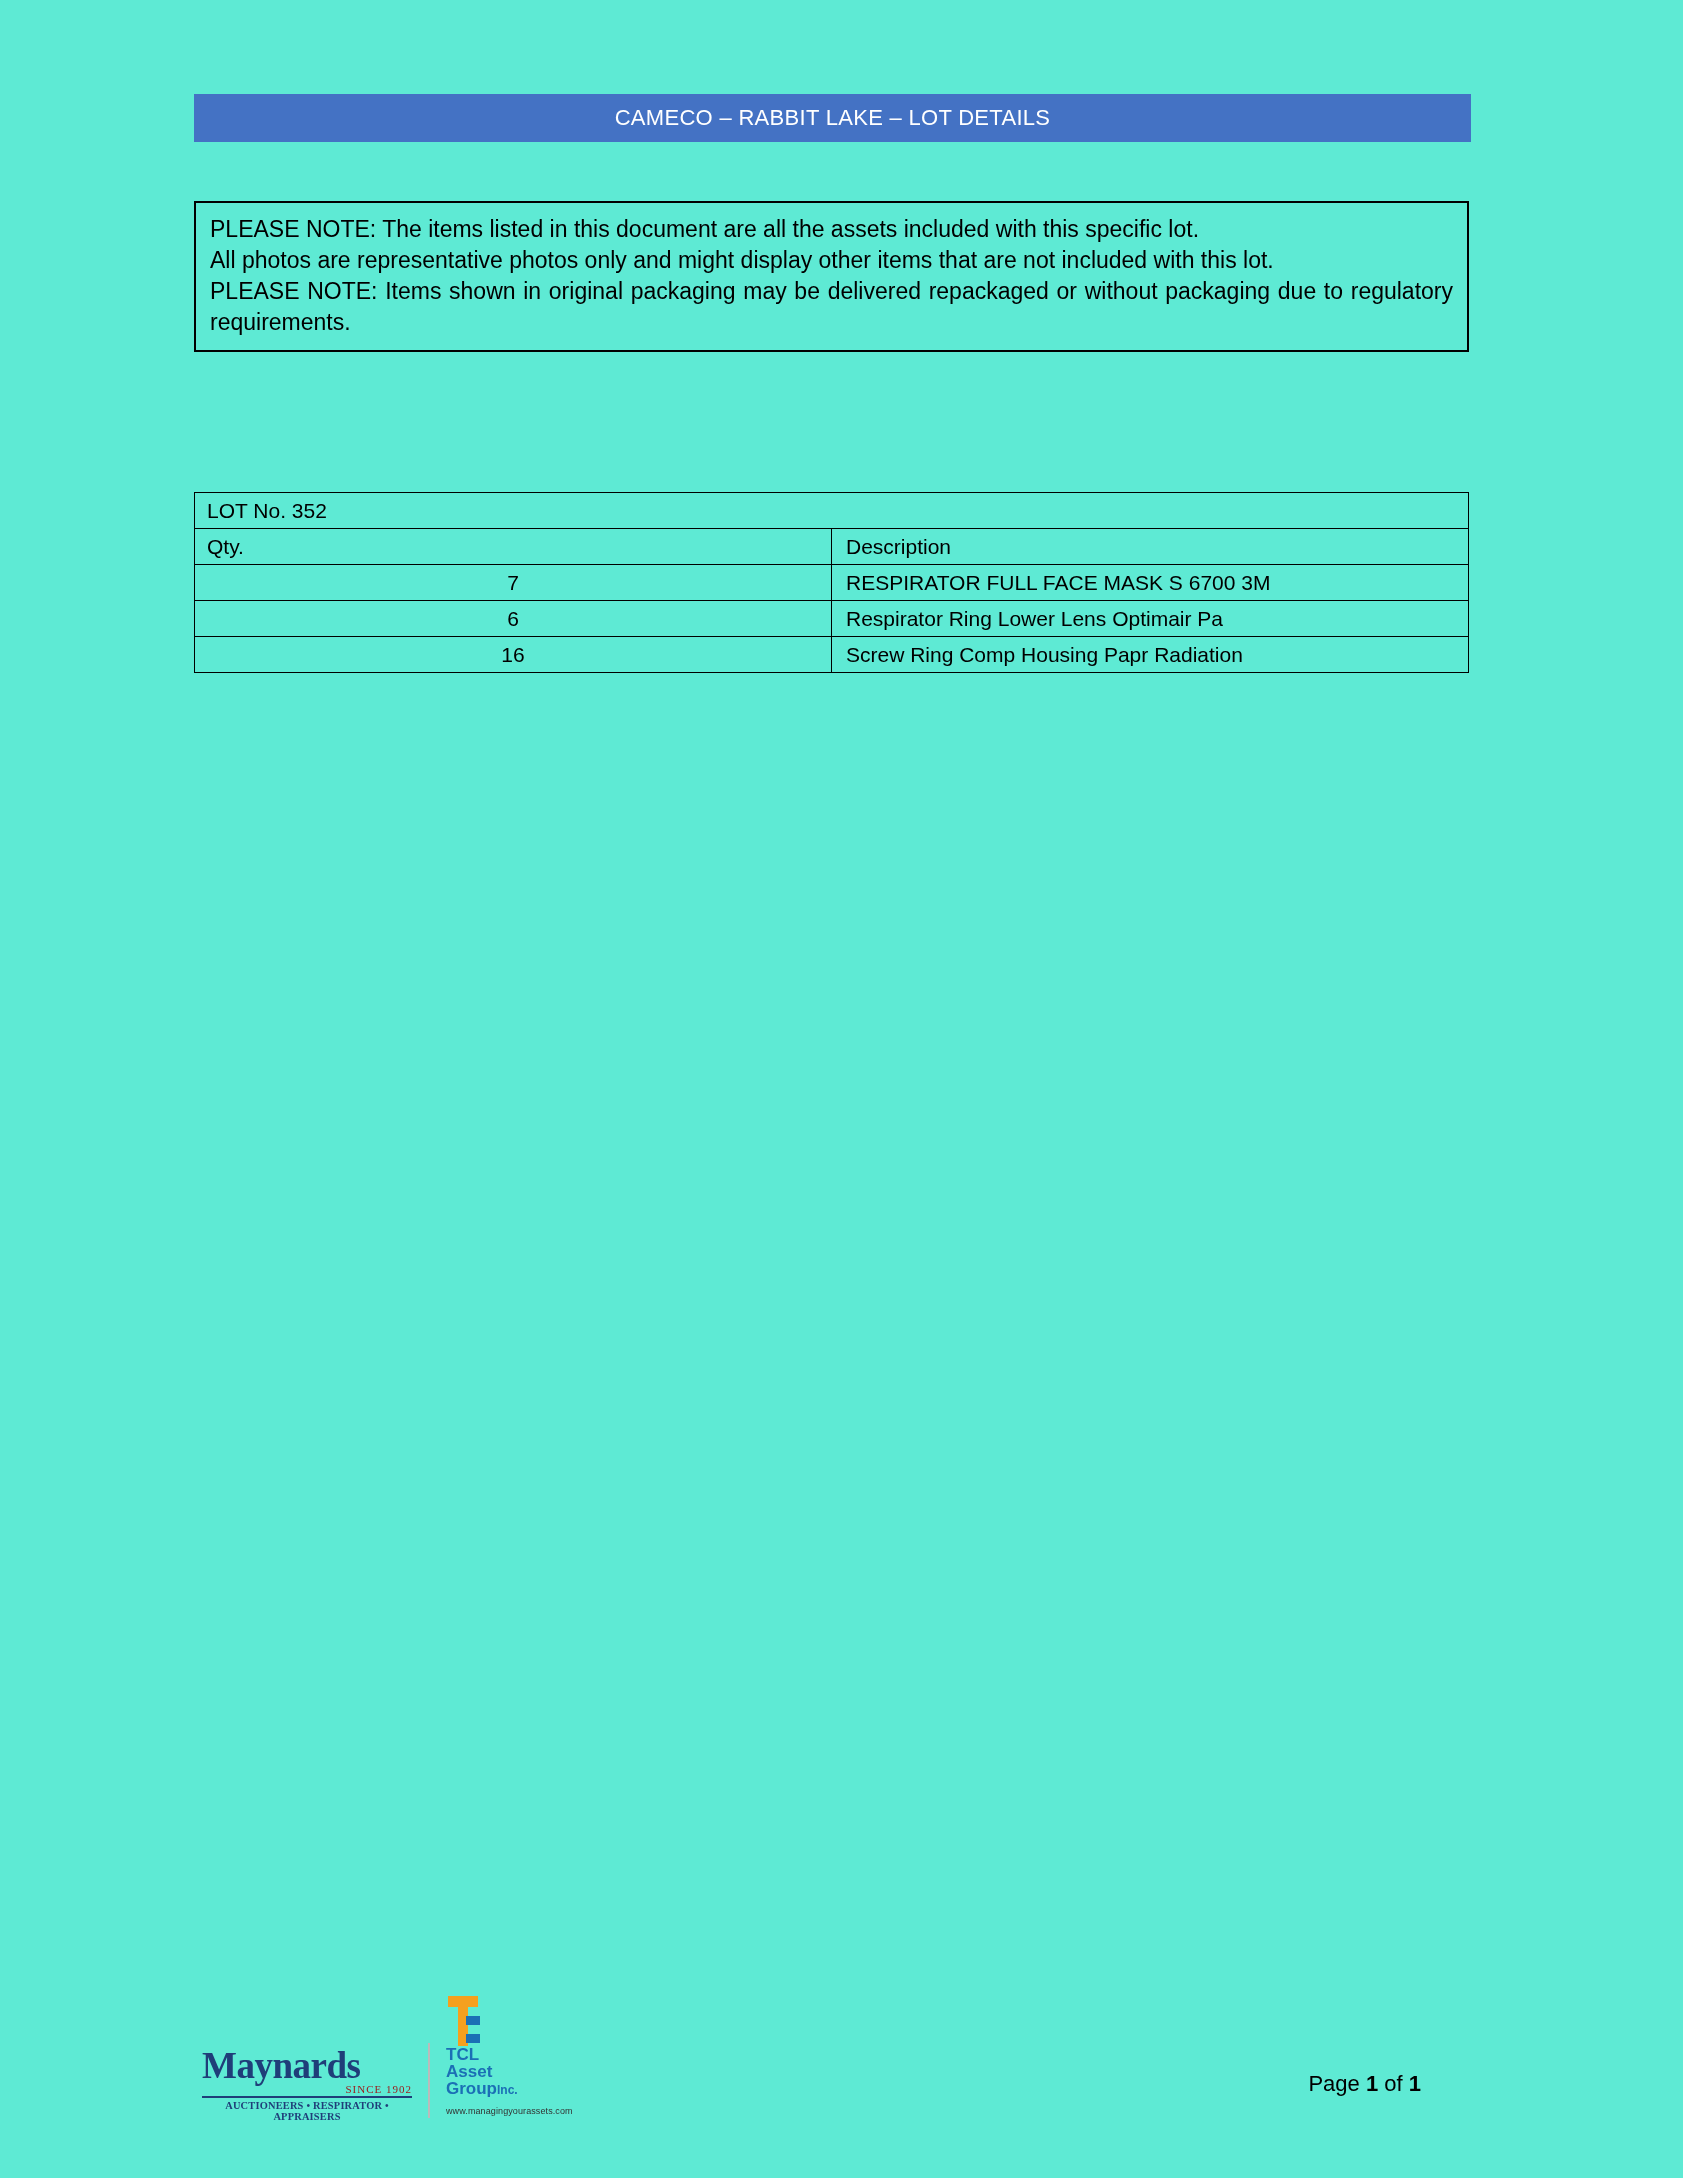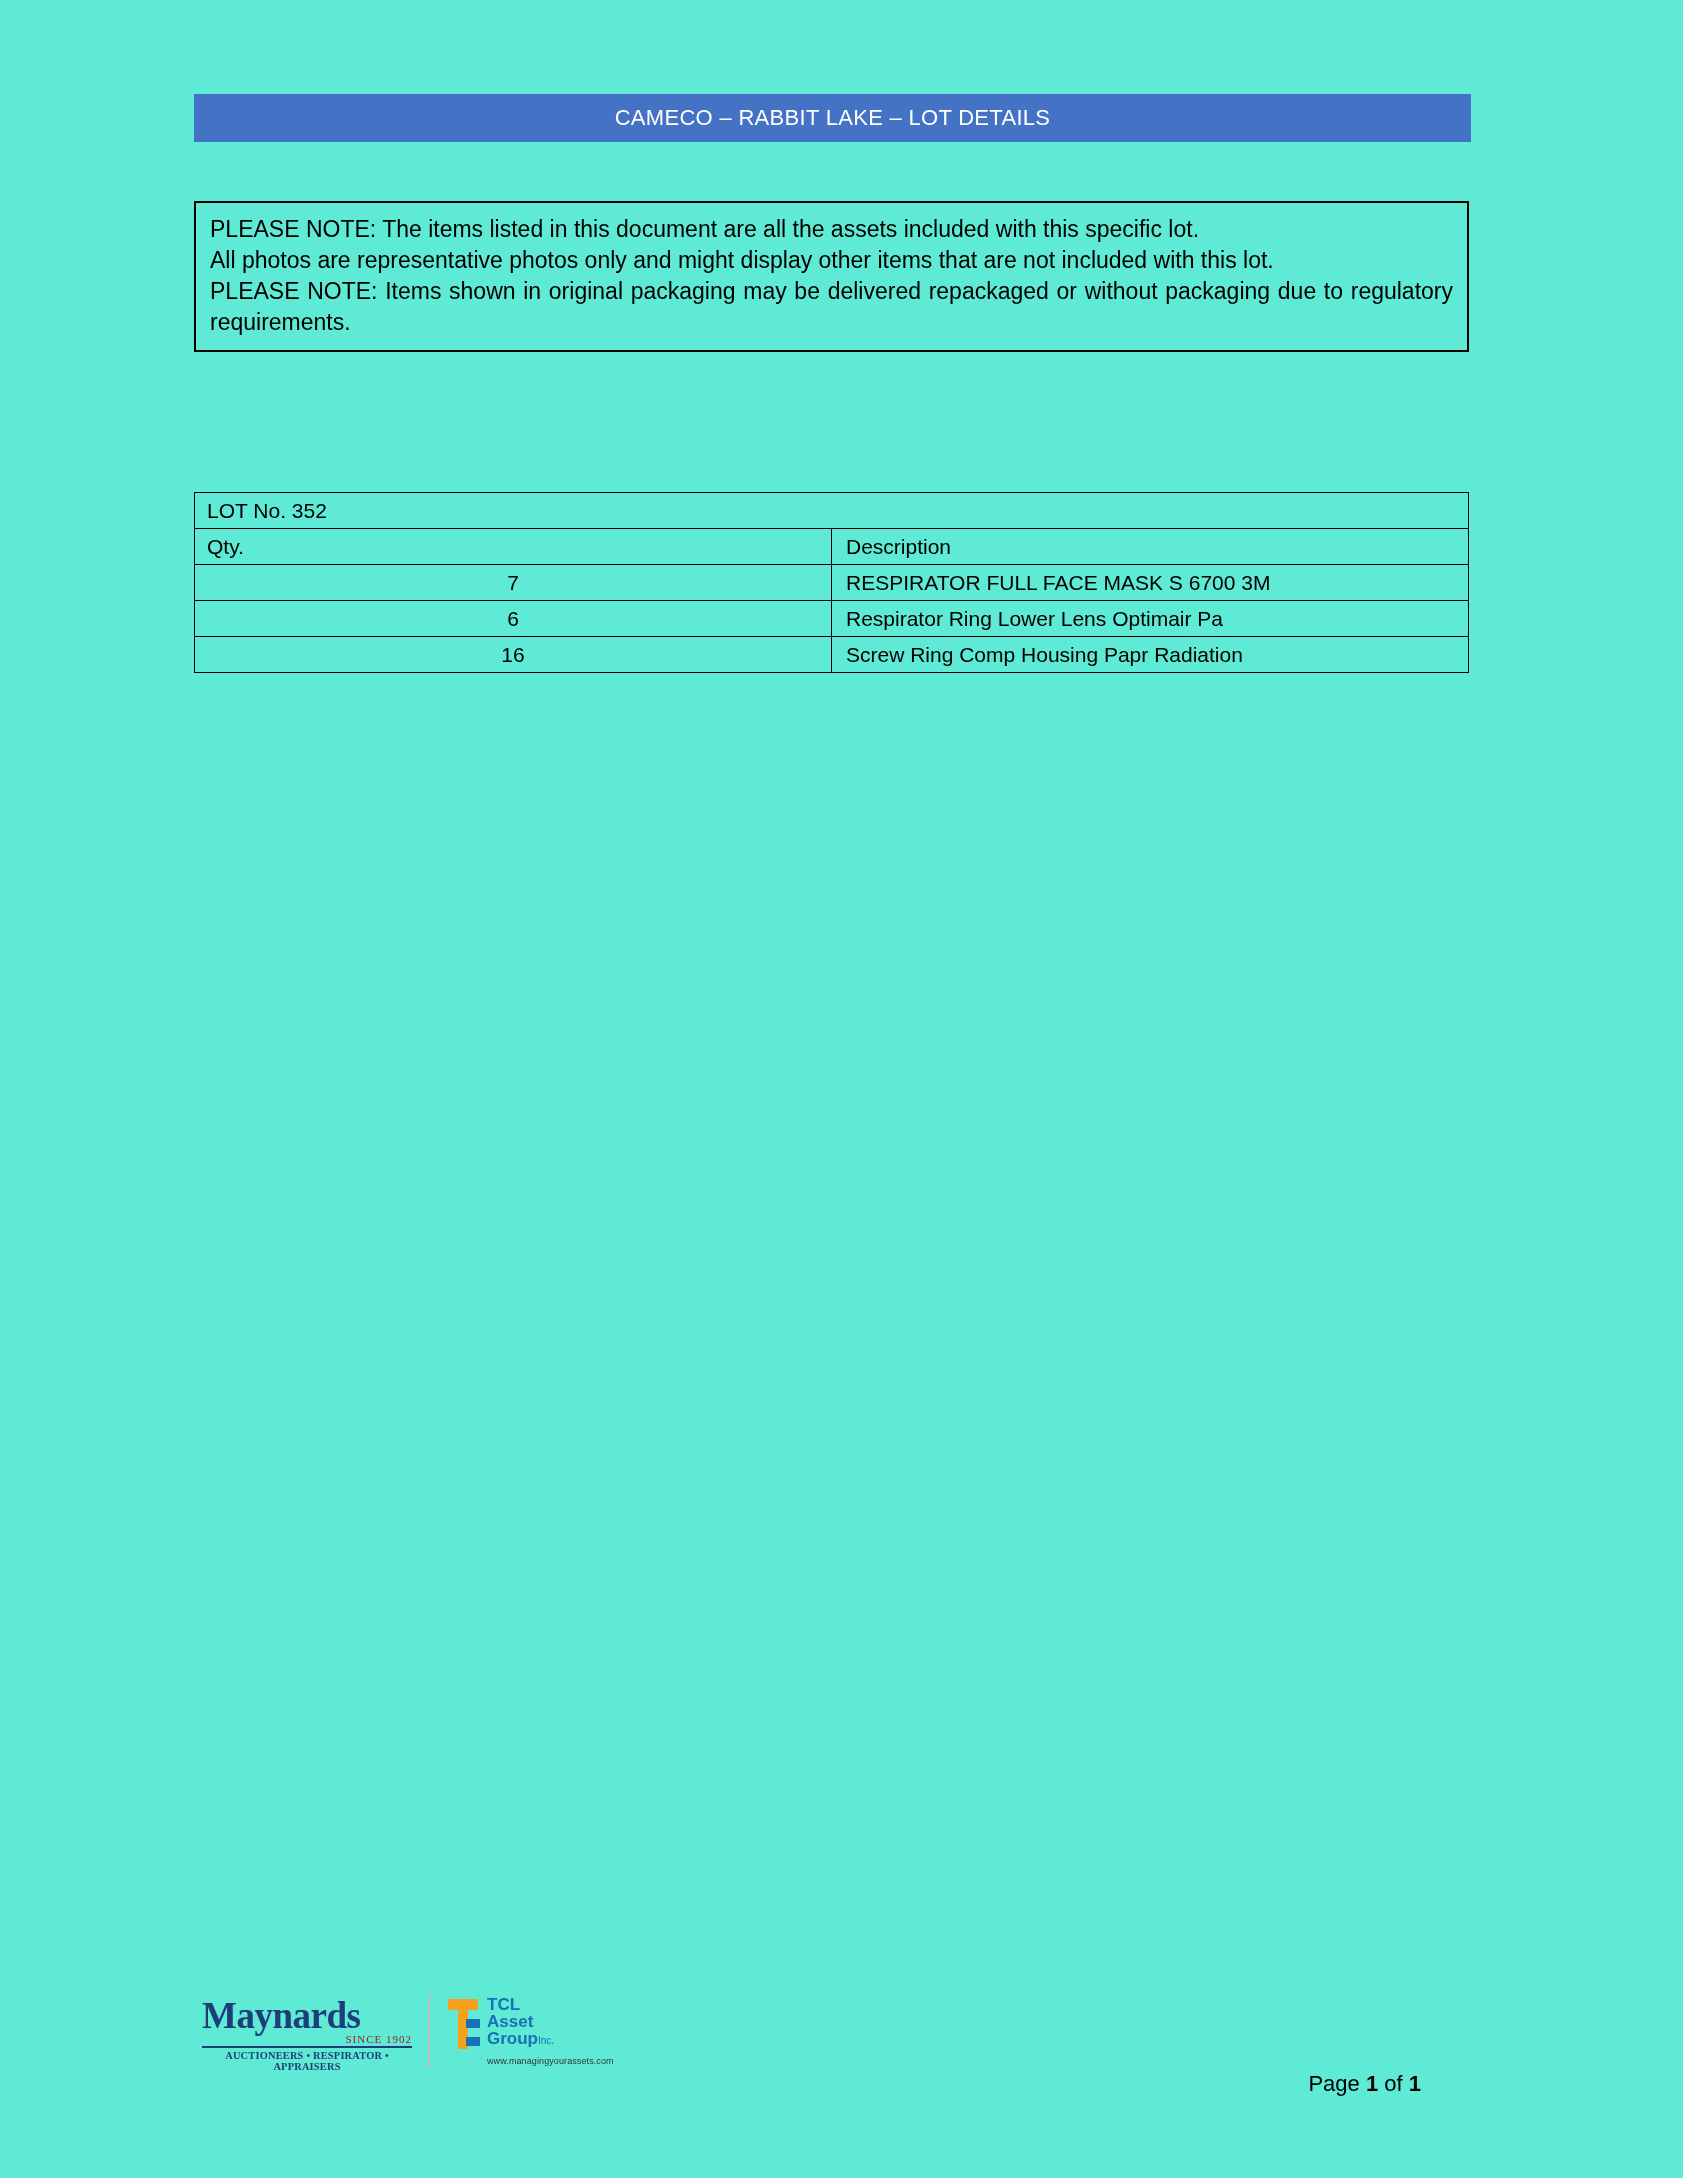--- a/index.html
+++ b/index.html
@@ -155,20 +155,21 @@
     width: 2px;
     height: 75px;
     background: #BBBBBB;
     margin: 0 16px 4px 16px;
   }
   .tcl-logo {
     position: relative;
     display: flex;
     align-items: flex-start;
     padding-bottom: 2px;
+    flex-direction: column;
   }
   .tcl-mark {
     position: relative;
     width: 34px;
     height: 50px;
     margin-right: 7px;
     margin-top: 3px;
   }
   .tcl-mark .bar-top {
     position: absolute;
@@ -197,22 +198,22 @@
   .tcl-text {
     line-height: 17px;
   }
   .tcl-line {
     font-family: "Liberation Sans", sans-serif;
     font-weight: bold;
     font-size: 17px;
     color: #1B6FB5;
   }
   .tcl-inc {
-    font-size: 10px;
-    font-weight: normal;
+    font-size: 12px;
+    font-weight: bold;
   }
   .tcl-url {
     font-family: "Liberation Sans", sans-serif;
     font-size: 9px;
     color: #333333;
     margin-top: 4px;
     letter-spacing: 0.1px;
   }
   .page-number {
     position: absolute;

